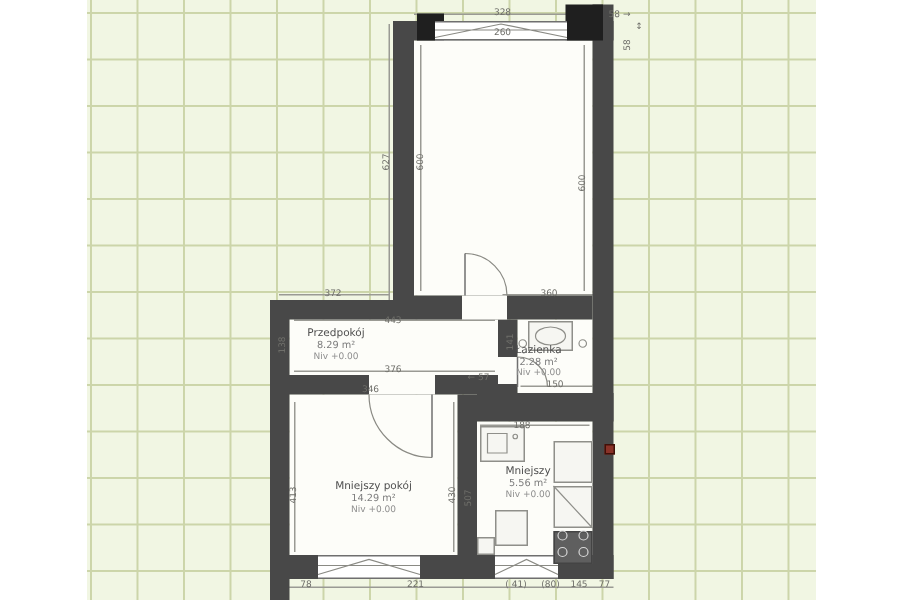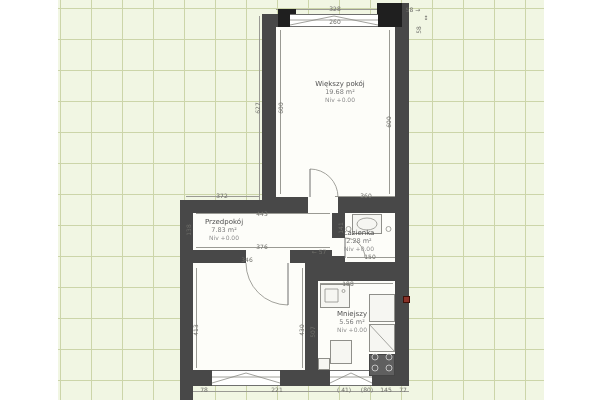--- a/index.html
+++ b/index.html
@@ -28,38 +28,38 @@
   .dim.rot{transform:translate(-50%,-50%) rotate(-90deg);}
   .marker{z-index:8;border:1px solid #401008;background:#8a3228;box-sizing:border-box;}
 </style>
 </head>
 <body>
 
 <div class="stage">
   <div class="canvas-grid abs"></div>
   <div id="plan-layer" class="abs" style="left:0;top:0;width:600px;height:400px;">
       <div class="floor abs" style="left: 276px; top: 27px; width: 119px; height: 170px;"></div>
-      <div class="room-label abs" style="left: 340px; top: 80px;">
-        <div class="nm">Większy pokój</div>
-        <div class="ar">19.68 m²</div>
-        <div class="lv">Niv +0.00</div>
-      </div>
       <div class="floor abs" style="left: 193px; top: 213px; width: 139px; height: 37px;"></div>
       <div class="room-label abs" style="left: 224px; top: 218px;">
         <div class="nm">Przedpokój</div>
-        <div class="ar">7.83 m²</div>
+        <div class="ar">8.29 m²</div>
         <div class="lv">Niv +0.00</div>
       </div>
       <div class="floor abs" style="left: 345px; top: 213px; width: 50px; height: 49px;"></div>
       <div class="room-label abs" style="left: 359px; top: 229px;">
         <div class="nm">Łazienka</div>
         <div class="ar">2.28 m²</div>
         <div class="lv">Niv +0.00</div>
       </div>
       <div class="floor abs" style="left: 193px; top: 263px; width: 112px; height: 107px;"></div>
+      <div class="room-label abs" style="left: 249px; top: 320px;">
+        <div class="nm">Mniejszy pokój</div>
+        <div class="ar">14.29 m²</div>
+        <div class="lv">Niv +0.00</div>
+      </div>
       <div class="floor abs" style="left: 318px; top: 281px; width: 77px; height: 89px;"></div>
       <div class="room-label abs" style="left: 352px; top: 310px;">
         <div class="nm">Mniejszy</div>
         <div class="ar">5.56 m²</div>
         <div class="lv">Niv +0.00</div>
       </div>
       <div class="dimline abs" style="left: 276px; top: 9px; width: 119px; height: 1px;"></div>
       <div class="dimline abs" style="left: 290px; top: 22px; width: 88px; height: 1px;"></div>
       <div class="dimline abs" style="left: 186px; top: 196px; width: 74px; height: 1px;"></div>
       <div class="dimline abs" style="left: 196px; top: 213px; width: 134px; height: 1px;"></div>

